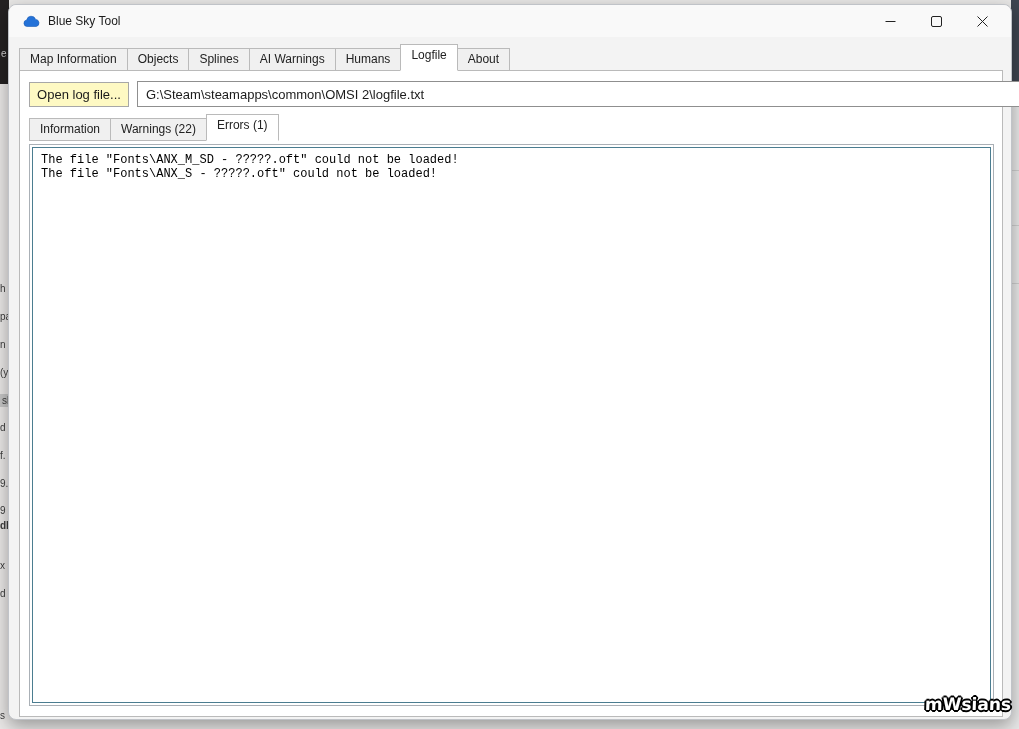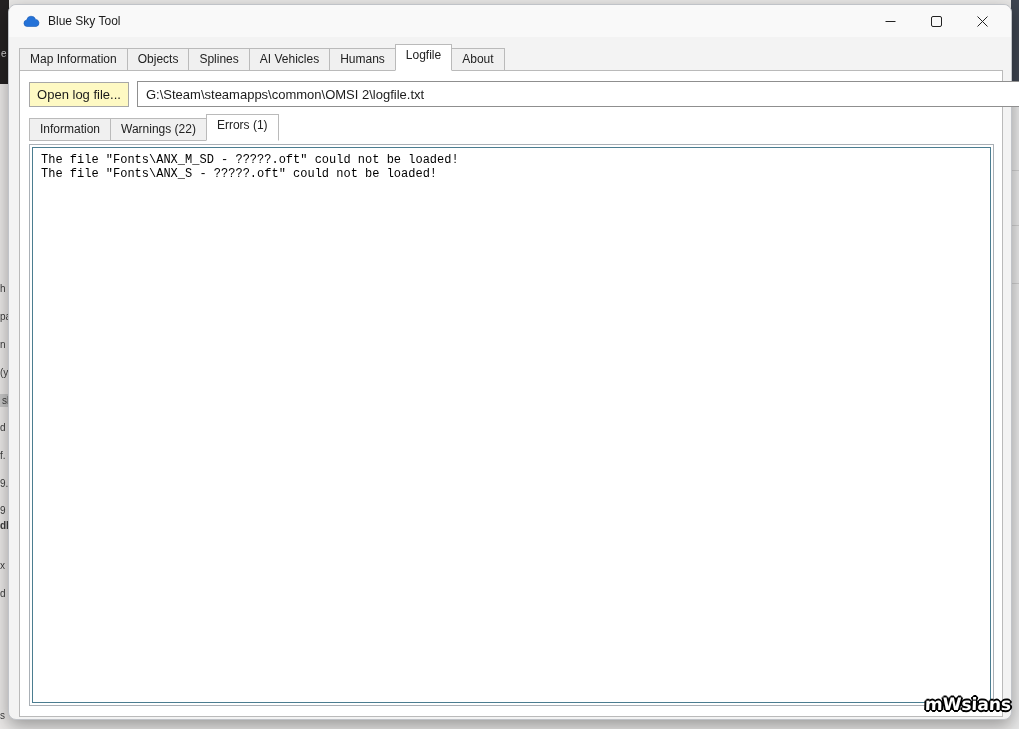--- a/index.html
+++ b/index.html
@@ -120,21 +120,21 @@
           <line x1="10.5" y1="0.5" x2="0.5" y2="10.5" stroke="#222" stroke-width="1"></line>
         </svg>
       </button>
     </div>
   </div>
 
   <div class="main-tabs">
     <div class="tab">Map Information</div>
     <div class="tab">Objects</div>
     <div class="tab">Splines</div>
-    <div class="tab">AI Vehicles</div>
+    <div class="tab">AI Warnings</div>
     <div class="tab">Humans</div>
     <div class="tab selected">Logfile</div>
     <div class="tab">About</div>
   </div>
 
   <div class="panel">
 
     <button class="open-btn">Open log file...</button>
     <input class="path-input" readonly="" value="G:\Steam\steamapps\common\OMSI 2\logfile.txt" style="">
 

